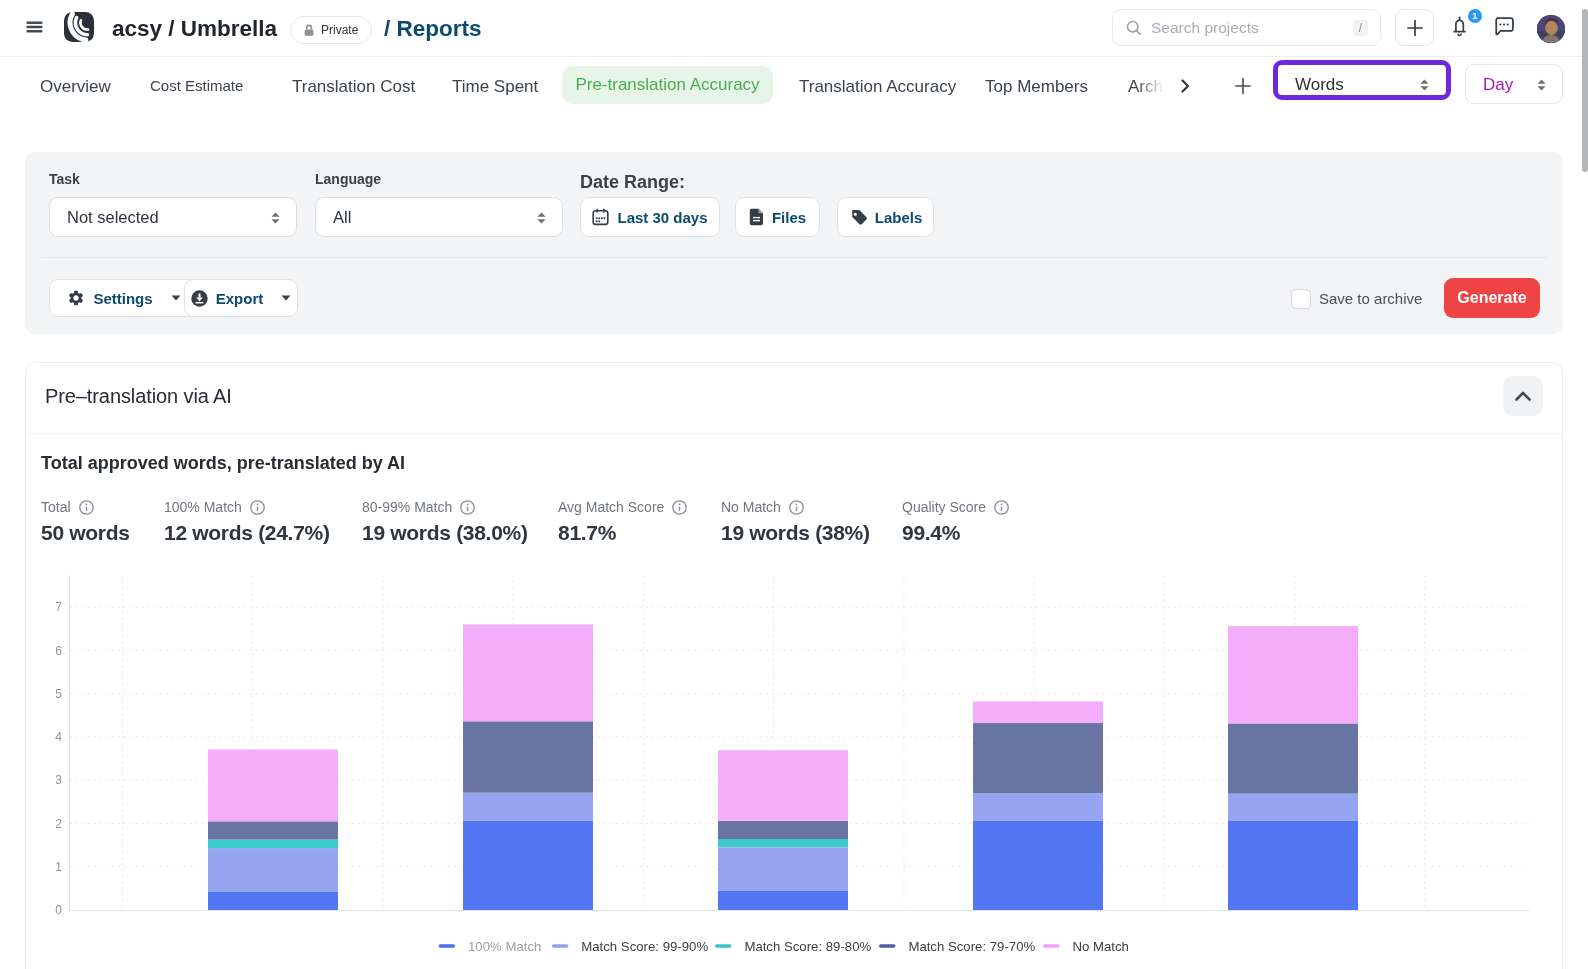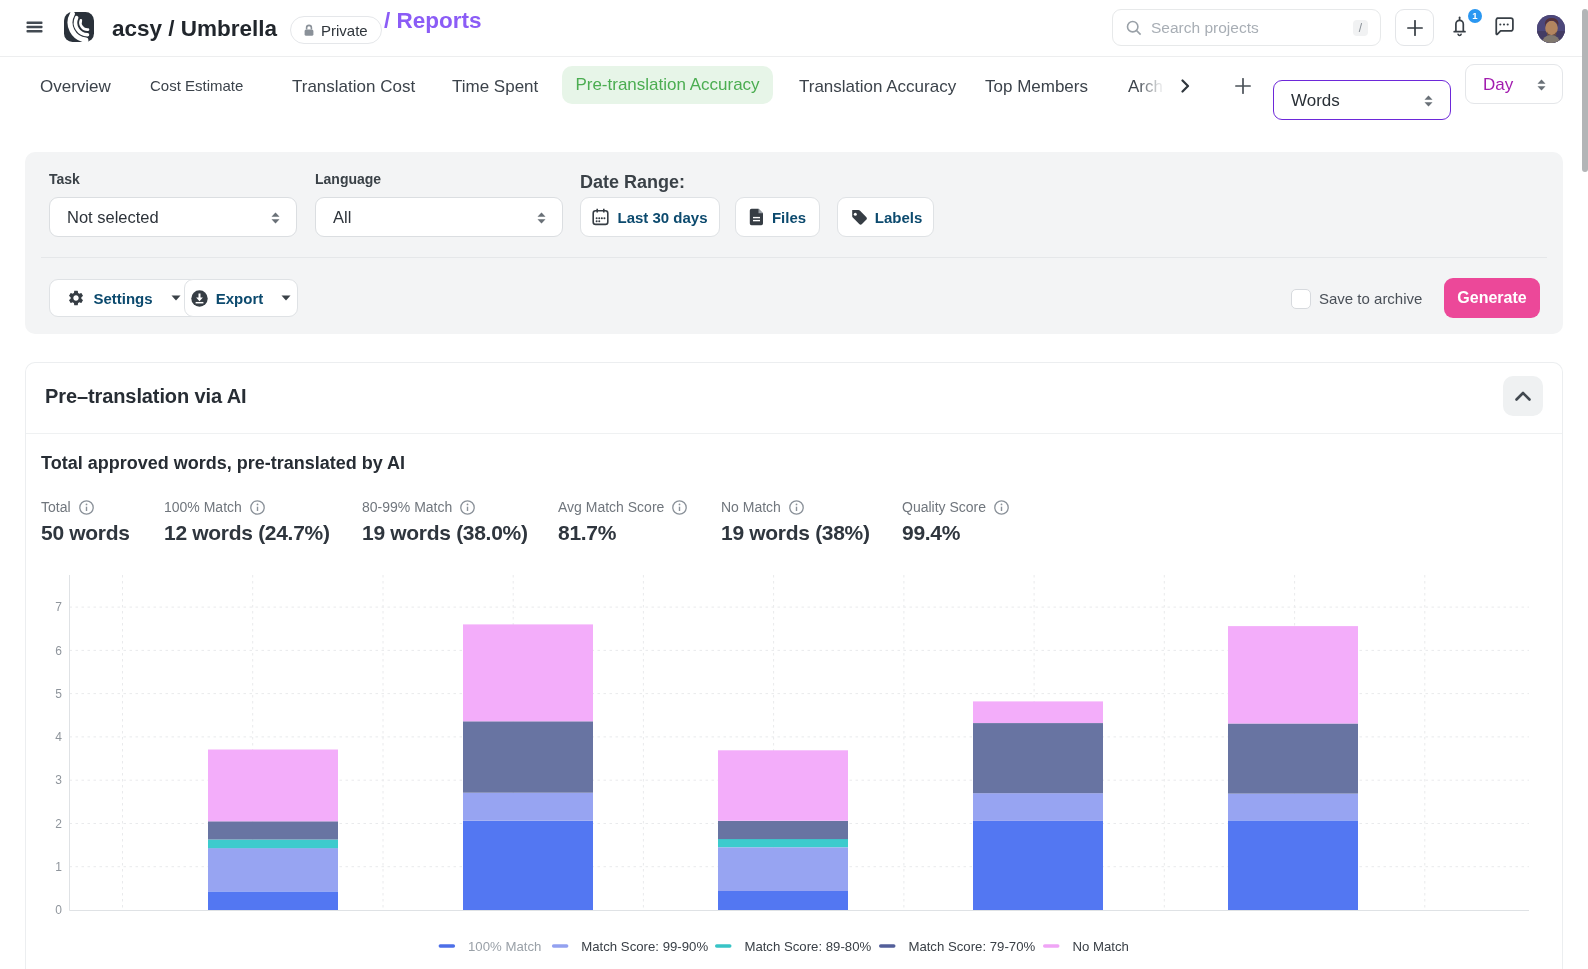--- a/index.html
+++ b/index.html
@@ -24,24 +24,24 @@
 </g>
 </svg>
 
 <div class="abs" style="left:112px;top:14px;height:30px;display:flex;align-items:center;font-weight:bold;font-size:22.5px;color:#21262c">acsy&nbsp;/&nbsp;Umbrella</div>
 
 <div class="abs" style="left:290px;top:16px;height:28px;border:1px solid #e5e7ea;border-radius:14px;display:flex;align-items:center;padding:0 13px 0 12px;background:#fff">
 <svg width="12" height="13" viewBox="0 0 12 13" style="margin-right:6px">
 <rect x="1.6" y="5.4" width="8.8" height="6.4" rx="1.6" fill="#8a9199"></rect>
 <path d="M 3.6 5.4 V 3.8 A 2.4 2.4 0 0 1 8.4 3.8 V 5.4" fill="none" stroke="#8a9199" stroke-width="1.6"></path>
 </svg>
-<span style="font-size:15px;color:#2f353b">Private</span>
-</div>
-
-<div class="abs" style="left:384px;top:6px;height:30px;display:flex;align-items:center;font-weight:bold;font-size:22.5px;color:#8b5cf6">/&nbsp;Reports</div>
+<span style="font-size:12px;color:#2f353b">Private</span>
+</div>
+
+<div class="abs" style="left:384px;top:14px;height:30px;display:flex;align-items:center;font-weight:bold;font-size:22.5px;color:#0c4a6e">/&nbsp;Reports</div>
 
 <div class="abs" style="left:1112px;top:9px;width:269px;height:37px;border:1px solid #e7e9ea;border-radius:9px;background:#fff;display:flex;align-items:center">
 <svg width="16" height="16" viewBox="0 0 16 16" style="margin-left:13px" fill="none" stroke="#99a0a7" stroke-width="1.6">
 <circle cx="6.7" cy="6.7" r="5.2"></circle>
       <line x1="10.6" y1="10.6" x2="14.6" y2="14.6"></line>
 </svg>
 <span style="font-size:15.5px;color:#a8aeb5;margin-left:9px">Search projects</span>
 <span style="position:absolute;right:12px;top:10px;width:15px;height:16px;background:#f1f2f3;border-radius:4px;font-size:12px;color:#878e95;text-align:center;line-height:16px">/</span>
 </div>
 
@@ -88,21 +88,21 @@
 <div class="abs" style="left:1128px;top:77px;width:44px;height:20px;overflow:hidden;font-size:17px;color:#3c434b">Archive</div>
 <div class="abs" style="left:1136px;top:75px;width:38px;height:24px;background:linear-gradient(90deg,rgba(255,255,255,0),#fff 75%)"></div>
 <svg class="abs" style="left:1178px;top:79px" width="14" height="14" viewBox="0 0 14 14" fill="none" stroke="#2f363d" stroke-width="2.2" stroke-linecap="round" stroke-linejoin="round">
     <path d="M 4.5 1.5 L 10 7 L 4.5 12.5"></path>
   </svg>
 <svg class="abs" style="left:1235px;top:78px" width="16" height="16" viewBox="0 0 16 16" stroke="#4a5158" stroke-width="1.7" stroke-linecap="round">
     <line x1="8" y1="0.8" x2="8" y2="15.2"></line>
     <line x1="0.8" y1="8" x2="15.2" y2="8"></line>
   </svg>
 
-<div class="abs" style="left:1273px;top:80px;width:178px;height:40px;border:1px solid #6d28d9;border-radius:9px;background:#fff">
+<div class="abs" style="left:1273px;top:60px;width:178px;height:40px;border:5px solid #6d28d9;border-radius:9px;background:#fff">
 <span style="position:absolute;left:17px;top:10px;font-size:17px;color:#2a3037">Words</span>
 <svg style="position:absolute;right:16px;top:14px" width="11" height="12" viewBox="0 0 11 12">
       <path d="M 5.5 0.5 L 9.5 4.7 H 1.5 Z" fill="#697077"></path>
       <path d="M 5.5 11.5 L 9.5 7.3 H 1.5 Z" fill="#697077"></path>
     </svg>
 </div>
 <div class="abs" style="left:1465px;top:64px;width:98px;height:40px;border:1px solid #e4e6e9;border-radius:9px;background:#fff">
 <span style="position:absolute;left:17px;top:10px;font-size:17px;color:#a21caf">Day</span>
 <svg style="position:absolute;right:15px;top:14px" width="11" height="12" viewBox="0 0 11 12">
       <path d="M 5.5 0.5 L 9.5 4.7 H 1.5 Z" fill="#697077"></path>
@@ -182,25 +182,25 @@
       <line x1="4.6" y1="12.7" x2="12.4" y2="12.7" stroke="#fff" stroke-width="1.5"></line>
     </svg>
 <span class="fbtxt" style="font-size:15px">Export</span>
 <svg width="10" height="6" viewBox="0 0 10 6" style="margin-left:10px">
       <path d="M 0.5 0.5 h 9 l -4.5 5 z" fill="#3a4147"></path>
     </svg>
 </div>
 
 <div class="abs" style="left:1291px;top:289px;width:20px;height:20px;background:#fff;border:1px solid #d7dade;border-radius:5px"></div>
 <div class="abs" style="left:1319px;top:290px;font-size:15px;color:#4a5058">Save to archive</div>
-<div class="abs" style="left:1444px;top:278px;width:96px;height:40px;background:#ec4899;border-radius:9px;color:#fff;font-weight:bold;font-size:16px;display:flex;align-items:center;justify-content:center">Generate</div>
+<div class="abs" style="left:1444px;top:278px;width:96px;height:40px;background:#ef4444;border-radius:9px;color:#fff;font-weight:bold;font-size:16px;display:flex;align-items:center;justify-content:center">Generate</div>
 
 <div class="abs" style="left:25px;top:362px;width:1538px;height:607px;background:#fff;border:1px solid #eceef0;border-bottom:none;border-radius:10px 10px 0 0"></div>
 
-<div class="abs" style="left:45px;top:385px;font-size:20px;font-weight:bold;color:#272d34;letter-spacing:-0.1px">Pre–translation via AI</div>
+<div class="abs" style="left:45px;top:385px;font-size:20px;font-weight:normal;color:#272d34;letter-spacing:-0.1px">Pre–translation via AI</div>
 <div class="abs" style="left:1503px;top:376px;width:40px;height:40px;background:#eff1f2;border-radius:10px">
 <svg width="16" height="10" viewBox="0 0 16 10" style="position:absolute;left:12px;top:15px" fill="none" stroke="#424950" stroke-width="2.6" stroke-linecap="round" stroke-linejoin="round">
       <path d="M 1.5 8.5 L 8 2 L 14.5 8.5"></path>
     </svg>
 </div>
 <div class="abs" style="left:26px;top:433px;width:1536px;height:1px;background:#eff1f2"></div>
 
 <div class="abs" style="left:41px;top:453px;font-size:18px;font-weight:bold;color:#272d34">Total approved words, pre-translated by AI</div>
 
 <div class="abs" style="left:41px;top:499px;display:flex;align-items:center;gap:8px">

